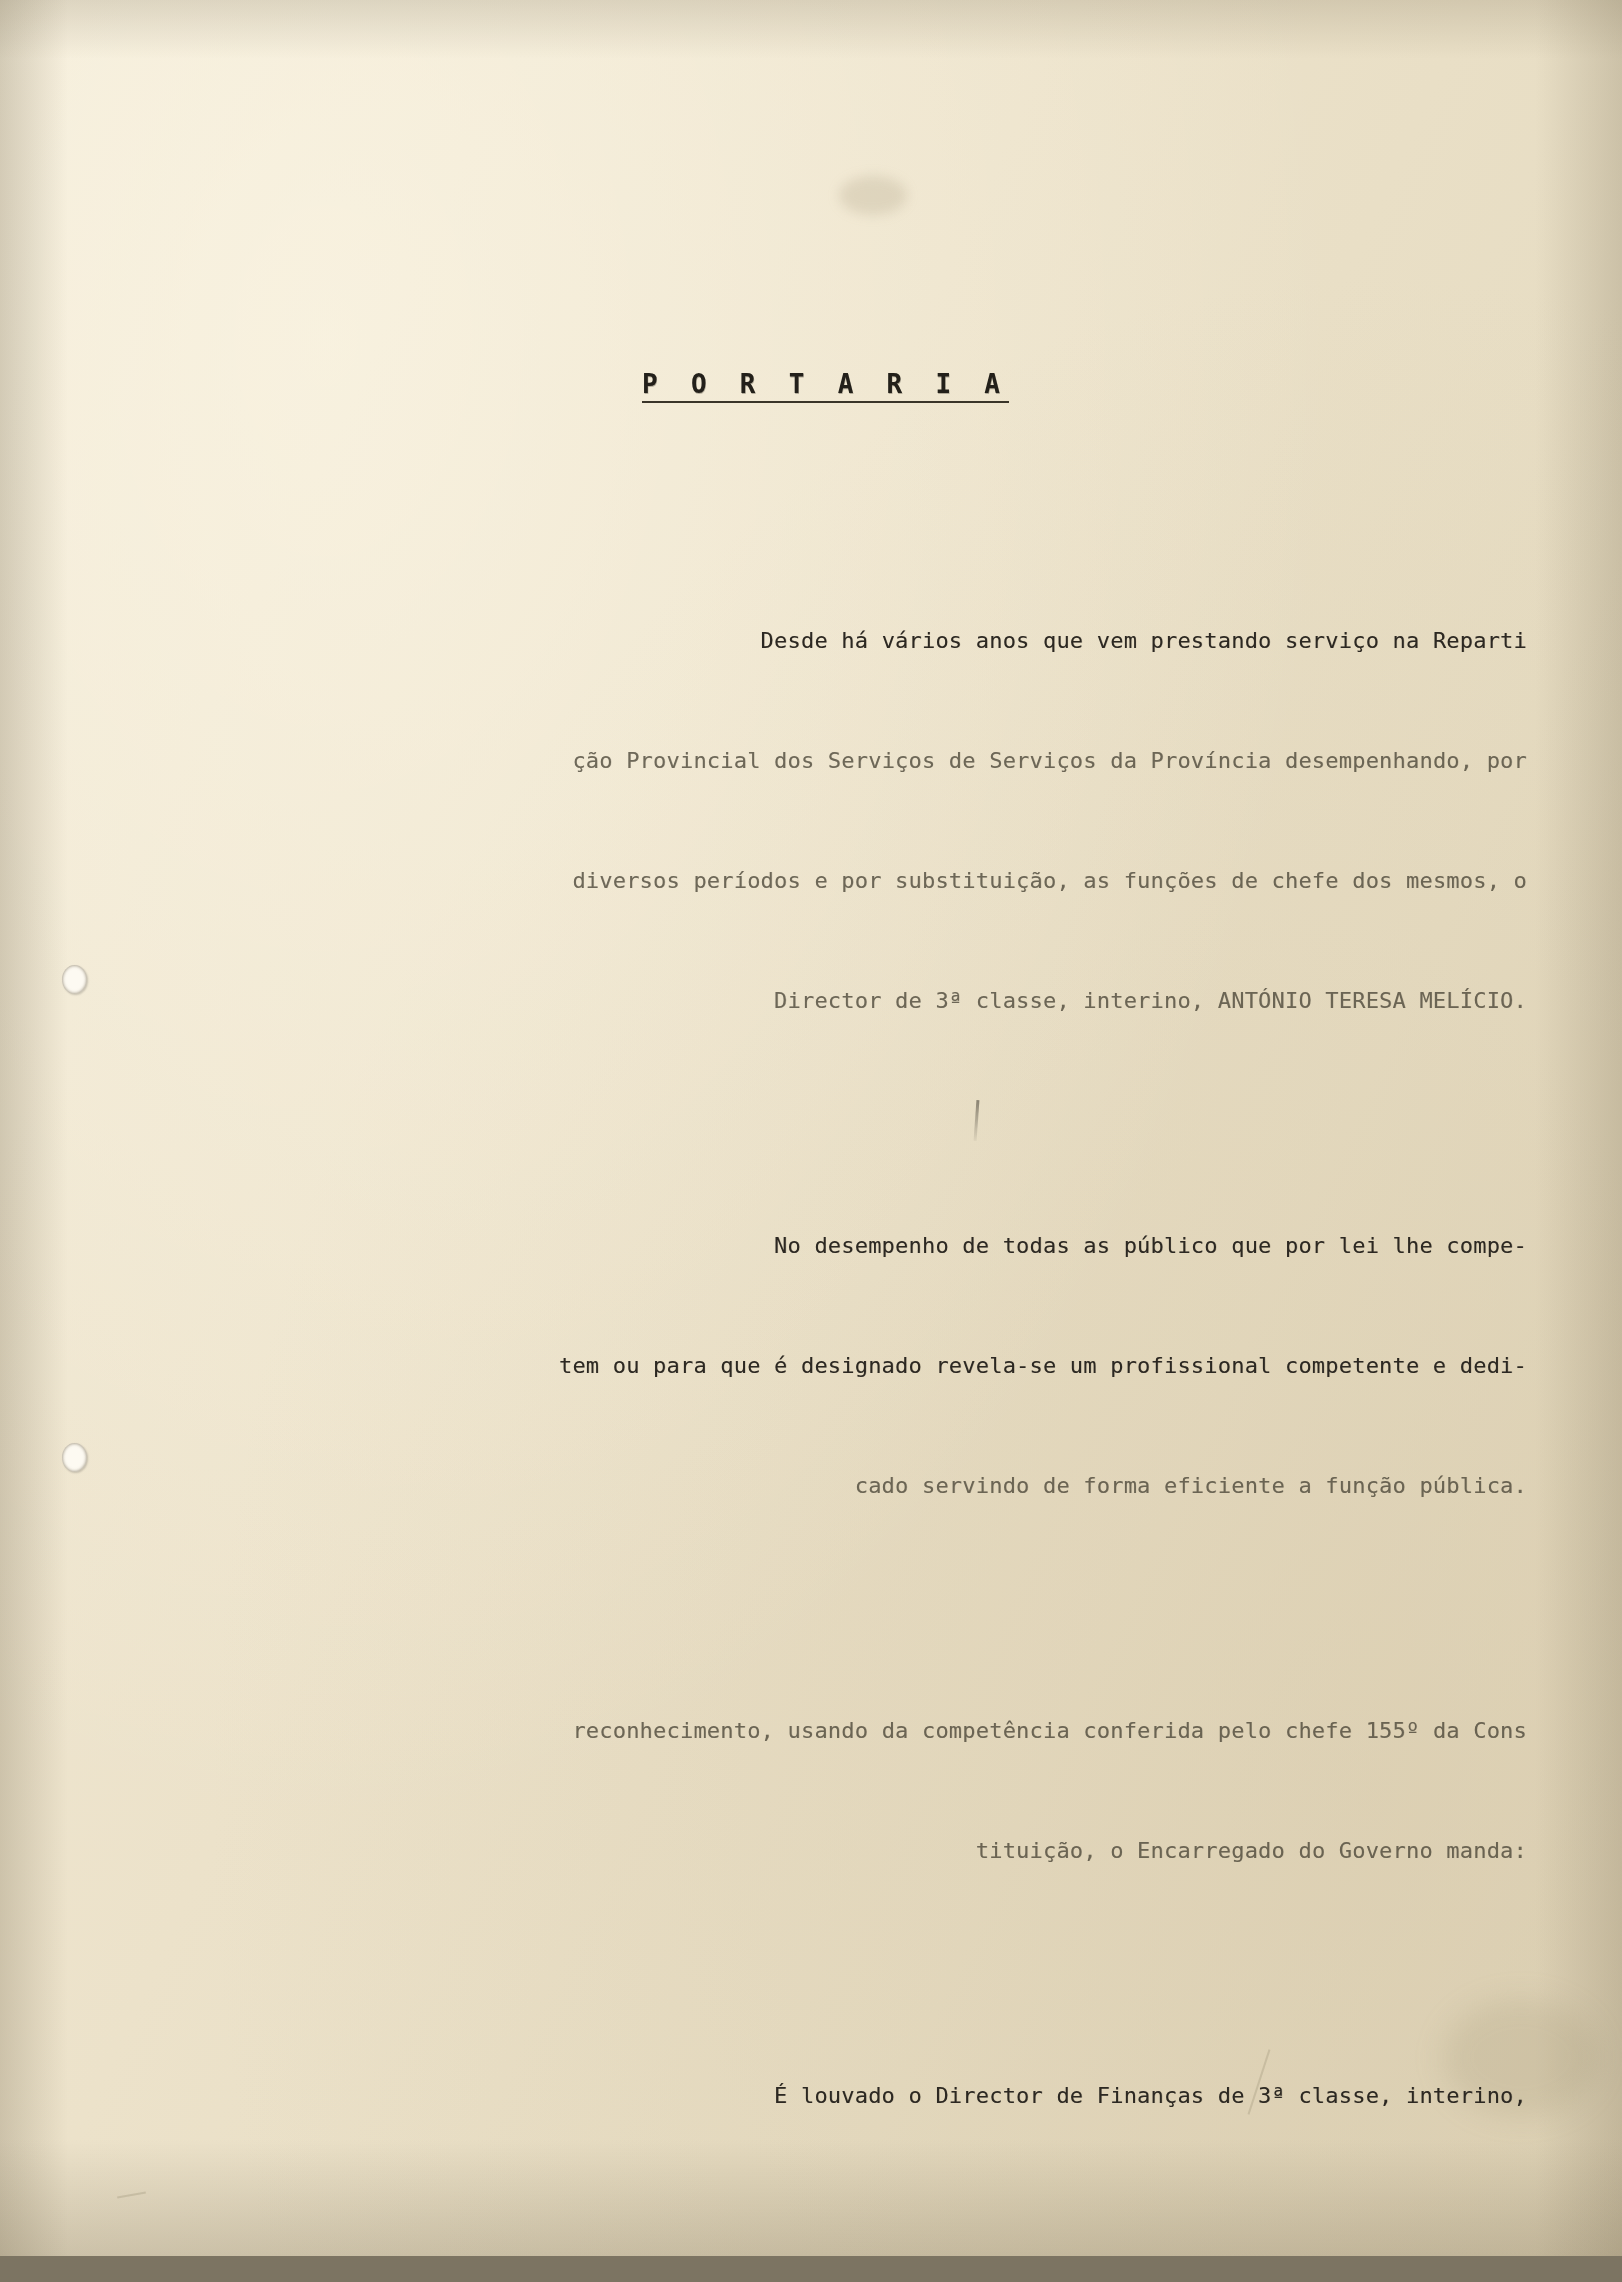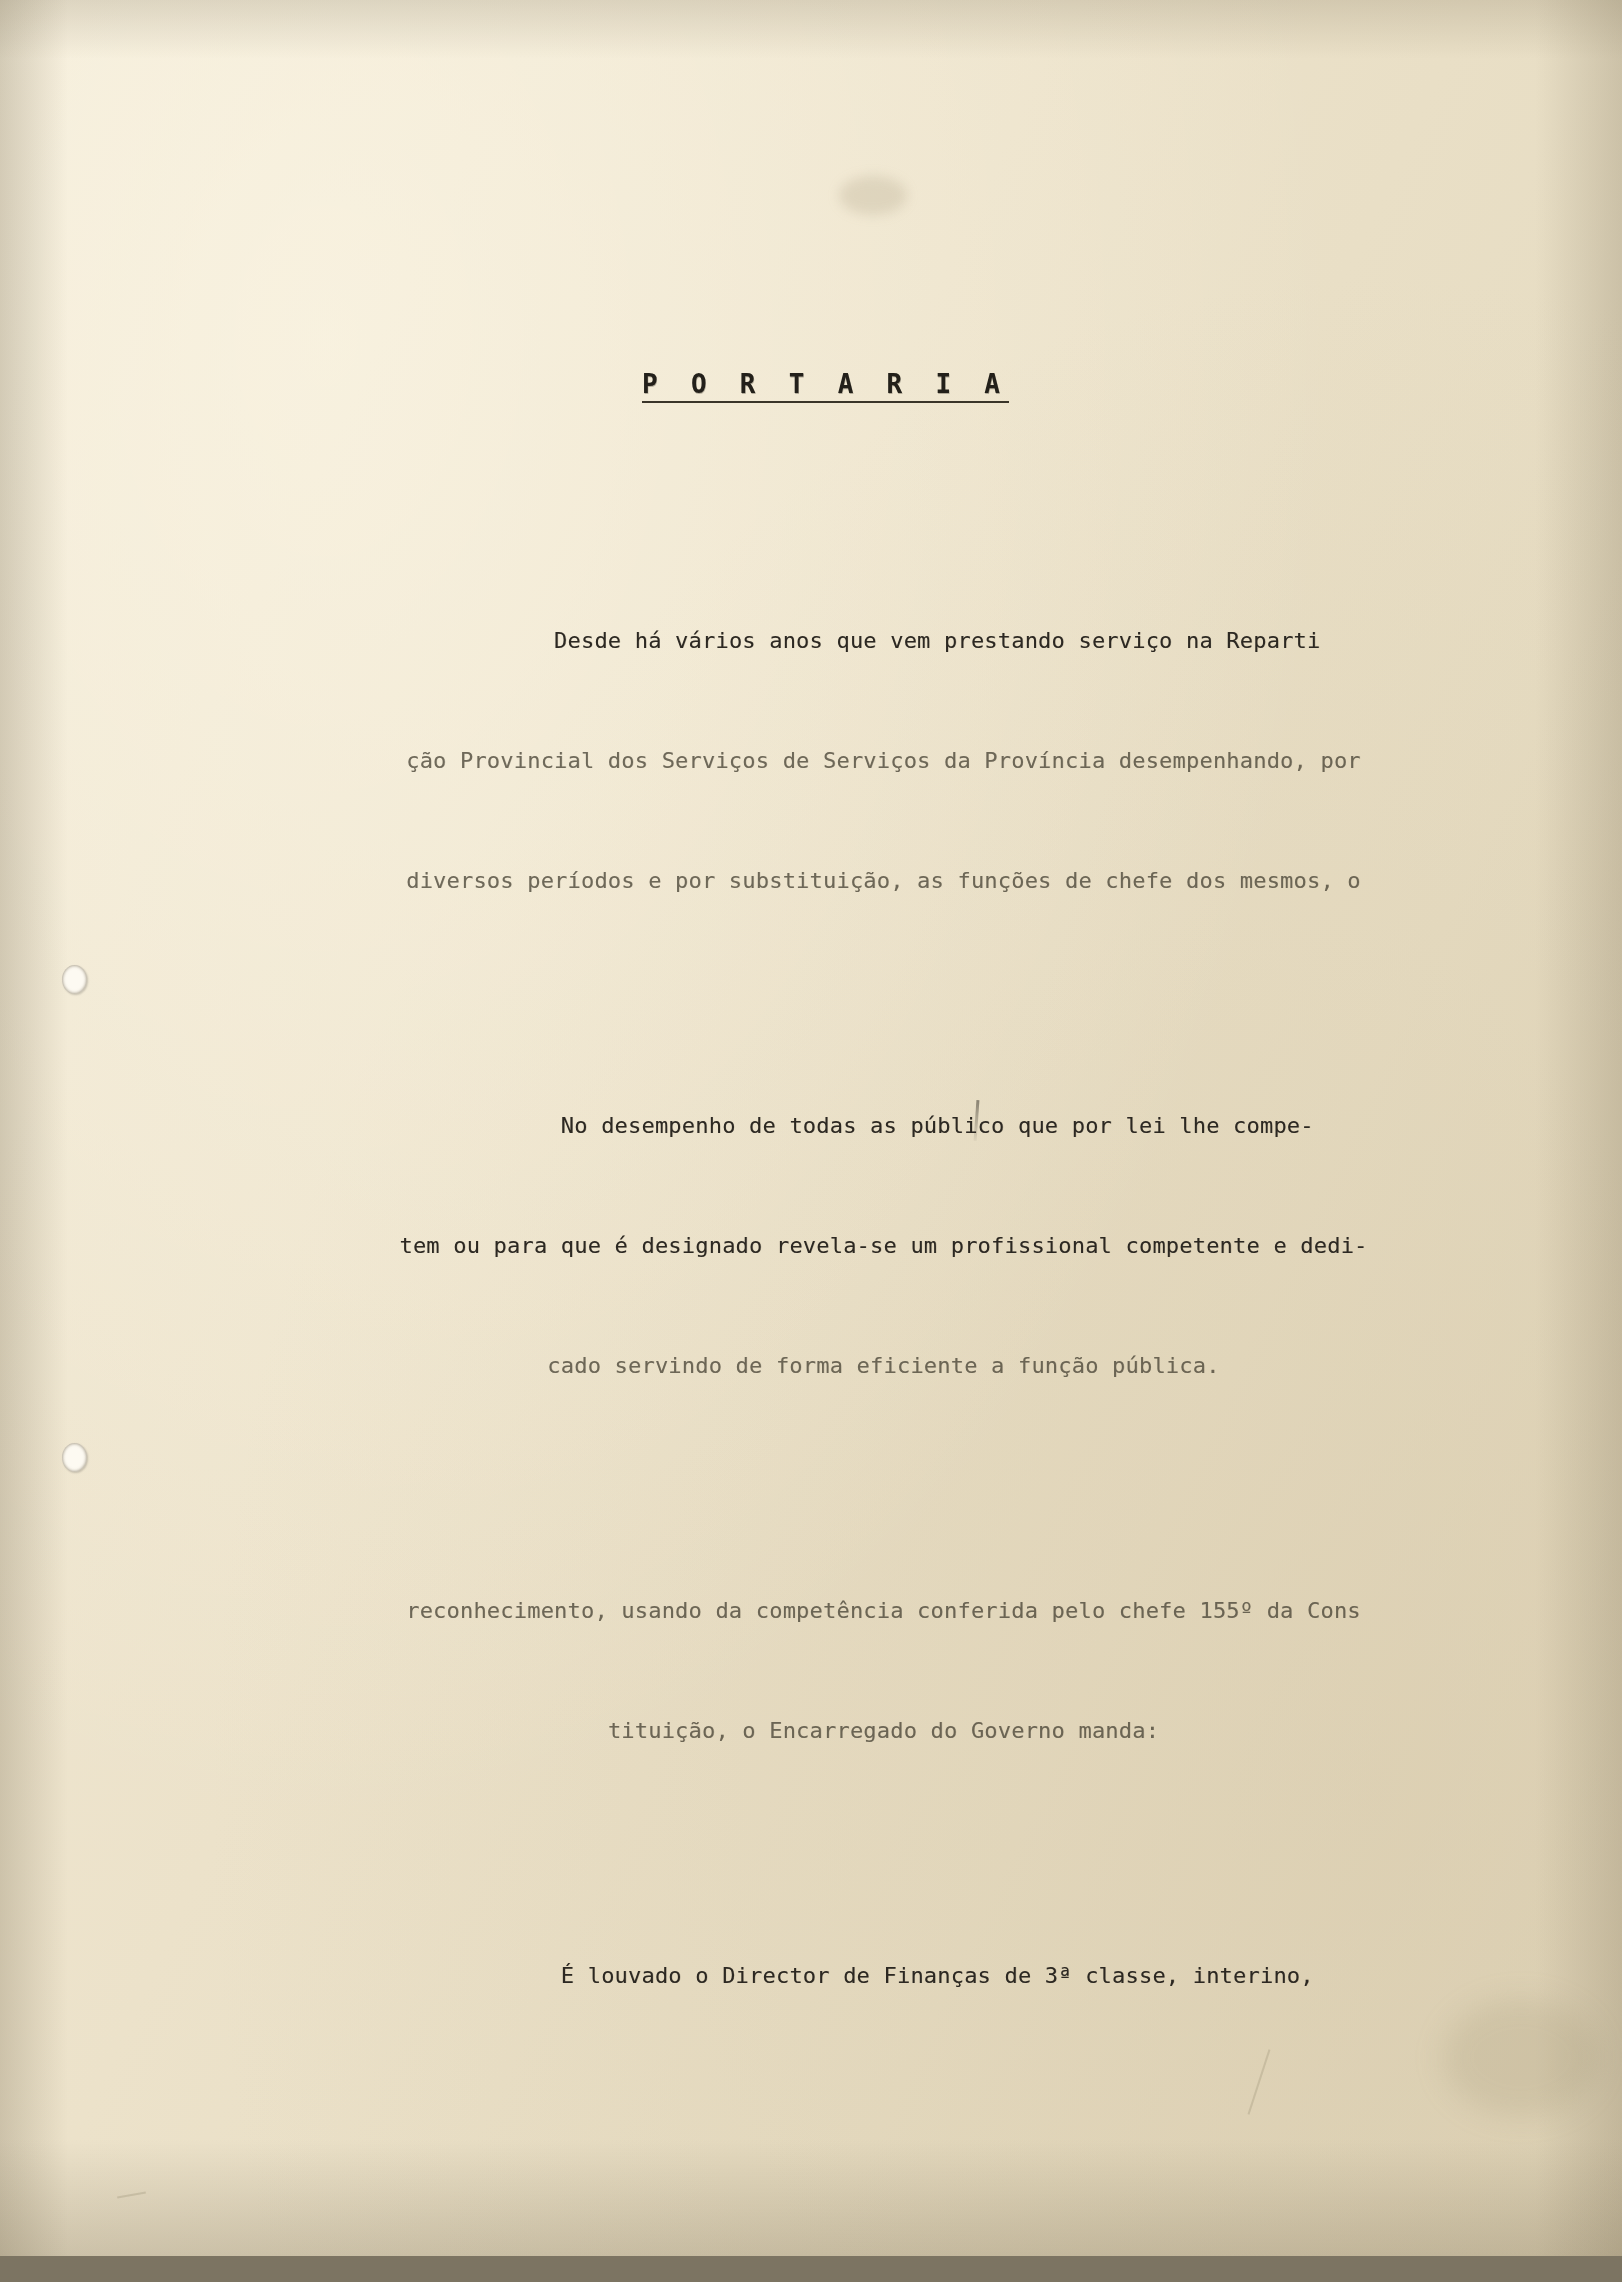--- a/index.html
+++ b/index.html
@@ -76,21 +76,21 @@
     border-bottom: 2px solid #3a3529;
     padding-bottom: 2px;
     text-shadow: 0.5px 0.5px 0 rgba(60,55,42,0.35);
   }
 
   .para {
     margin-top: 45px;
     font-size: 22px;
     line-height: 40px;
     letter-spacing: 0.2px;
-    text-align: center;
+    text-align: right;
     color: #2c2822;
     white-space: pre-wrap;
     text-shadow: 0.4px 0.4px 0 rgba(70,64,50,0.30);
   }
 
   .p1 { margin-top: 138px; }
 
   .line { display: block; white-space: pre; }
 
   .faded { color: #4a4537; opacity: 0.78; }
@@ -132,20 +132,21 @@
   <div class="pen-mark"></div>
 
   <div class="doc-body">
 
     <div class="title">P O R T A R I A</div>
 
     <div class="para p1">
       <span class="line">        Desde há vários anos que vem prestando serviço na Reparti</span>
       <span class="line faded">ção Provincial dos Serviços de Serviços da Província desempenhando, por</span>
       <span class="line faded">diversos períodos e por substituição, as funções de chefe dos mesmos, o</span>
+      <span class="line faded">Director de 3ª classe, interino, ANTÓNIO TERESA MELÍCIO.</span>
     </div>
 
     <div class="para">
       <span class="line">        No desempenho de todas as público que por lei lhe compe-</span>
       <span class="line">tem ou para que é designado revela-se um profissional competente e dedi-</span>
       <span class="line faded">cado servindo de forma eficiente a função pública.</span>
     </div>
 
     <div class="para">
       <span class="line faded">reconhecimento, usando da competência conferida pelo chefe 155º da Cons</span>

